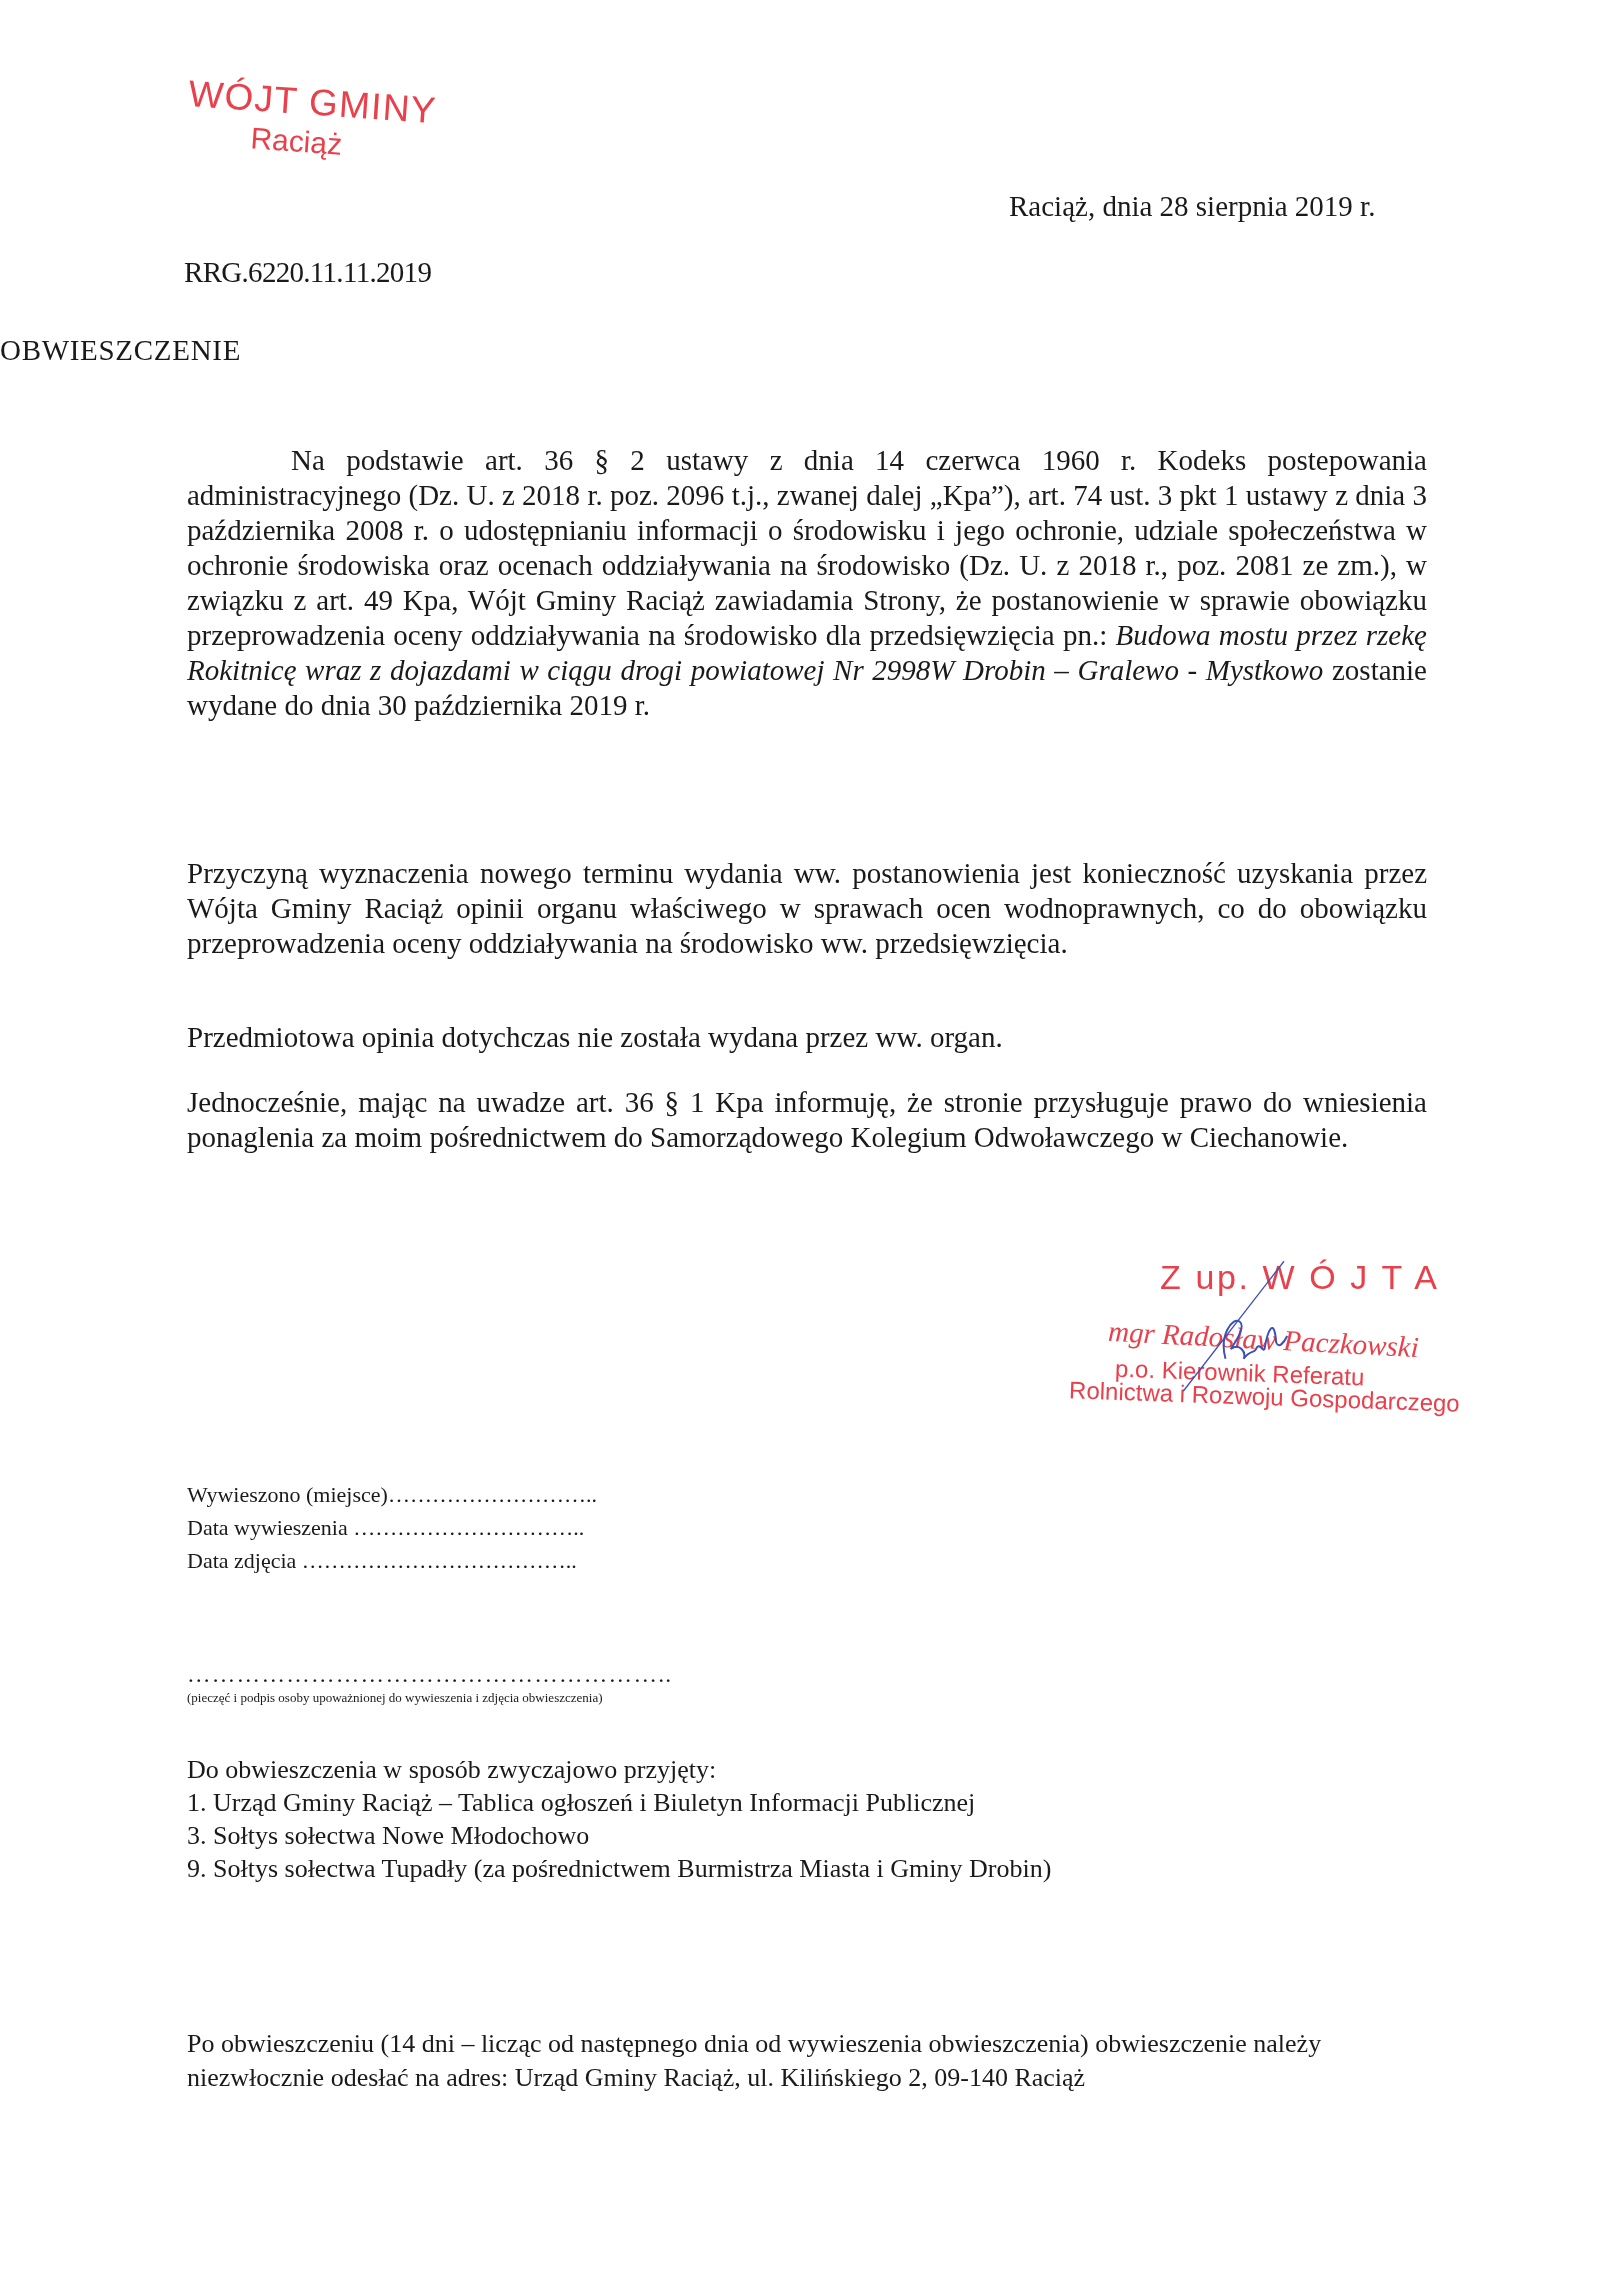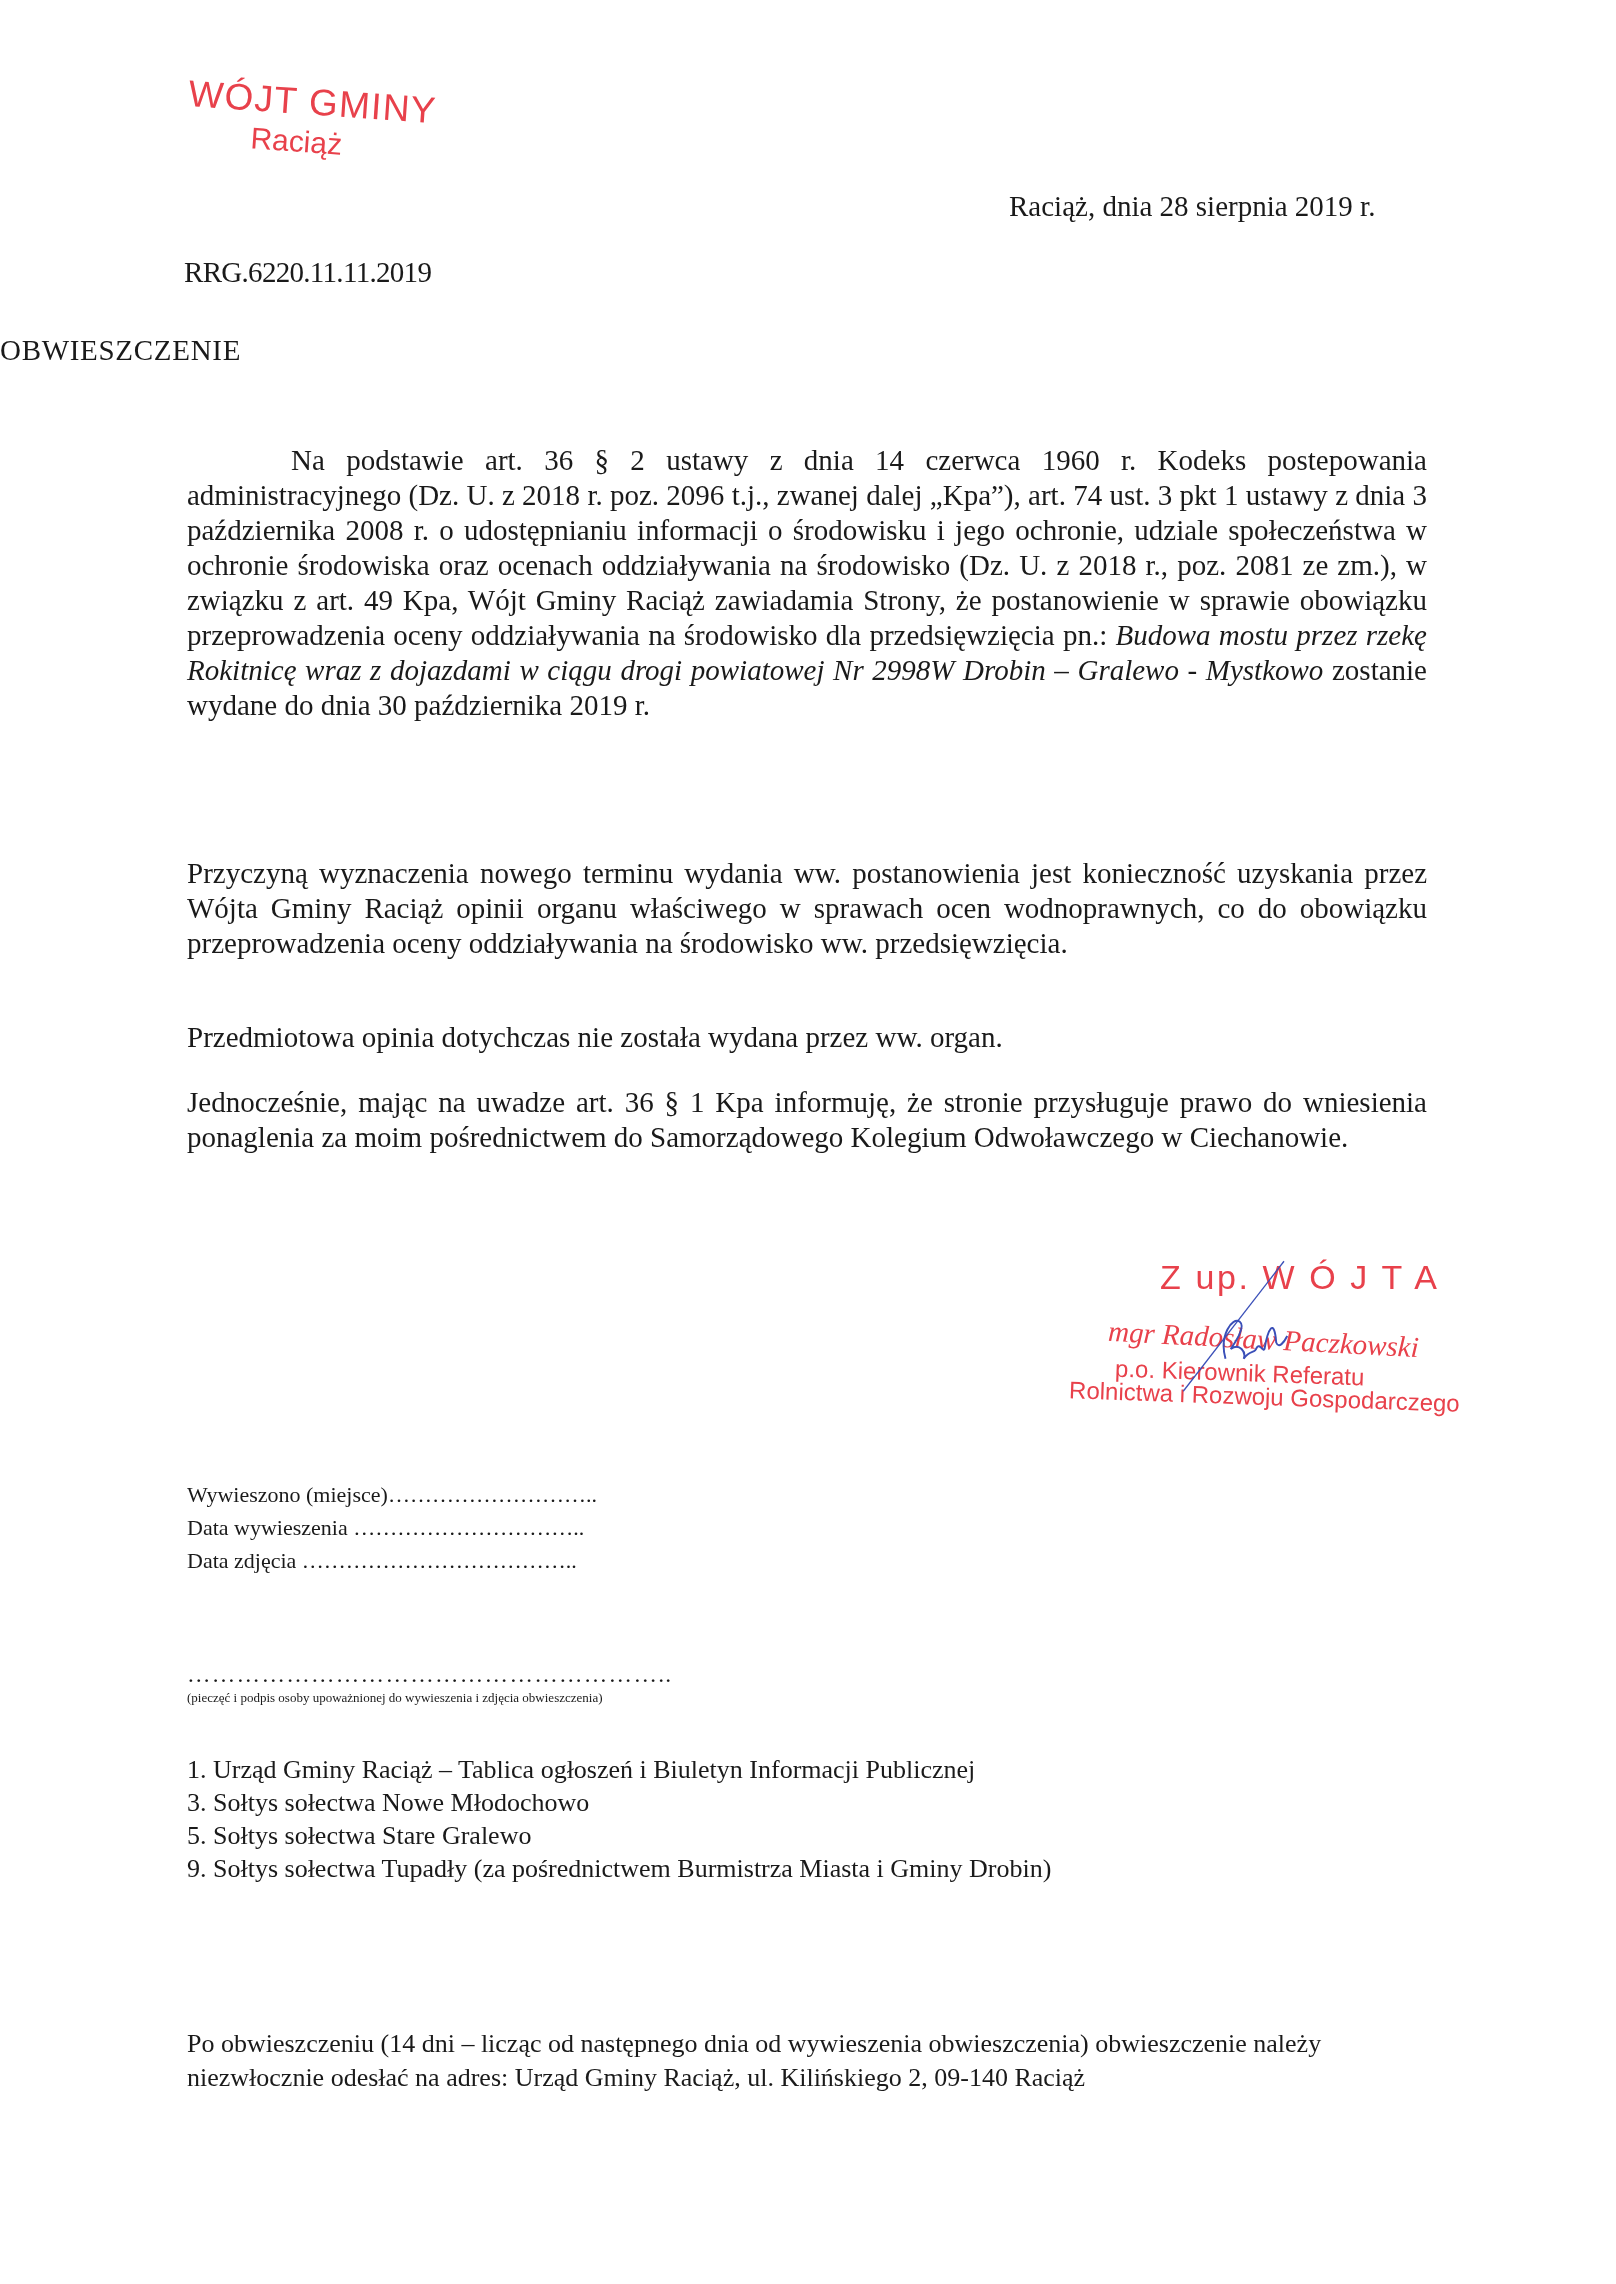--- a/index.html
+++ b/index.html
@@ -77,20 +77,20 @@
 </div>
 
 <div id="posted-place" class="abs fill"><span>Wywieszono (miejsce)</span><span>………………………..</span></div>
 <div id="posting-date" class="abs fill"><span>Data wywieszenia</span><span> …………………………..</span></div>
 <div id="removal-date" class="abs fill"><span>Data zdjęcia</span><span> ………………………………..</span></div>
 
 <div id="sign-dots" class="abs">…………………………………………………..</div>
 <div id="sign-caption" class="abs">(pieczęć i podpis osoby upoważnionej do wywieszenia i zdjęcia obwieszczenia)</div>
 
 <div id="dist-block" class="abs">
+  <div>Do obwieszczenia w sposób zwyczajowo przyjęty:</div>
   <div>1. Urząd Gminy Raciąż – Tablica ogłoszeń i Biuletyn Informacji Publicznej</div>
   <div>3. Sołtys sołectwa Nowe Młodochowo</div>
-  <div>5. Sołtys sołectwa Stare Gralewo</div>
   <div>9. Sołtys sołectwa Tupadły (za pośrednictwem Burmistrza Miasta i Gminy Drobin)</div>
 </div>
 
 <div id="footer-note" class="abs">Po obwieszczeniu (14 dni – licząc od następnego dnia od wywieszenia obwieszczenia) obwieszczenie należy niezwłocznie odesłać na adres: Urząd Gminy Raciąż, ul. Kilińskiego 2, 09-140 Raciąż</div>
 
 
 </body></html>

